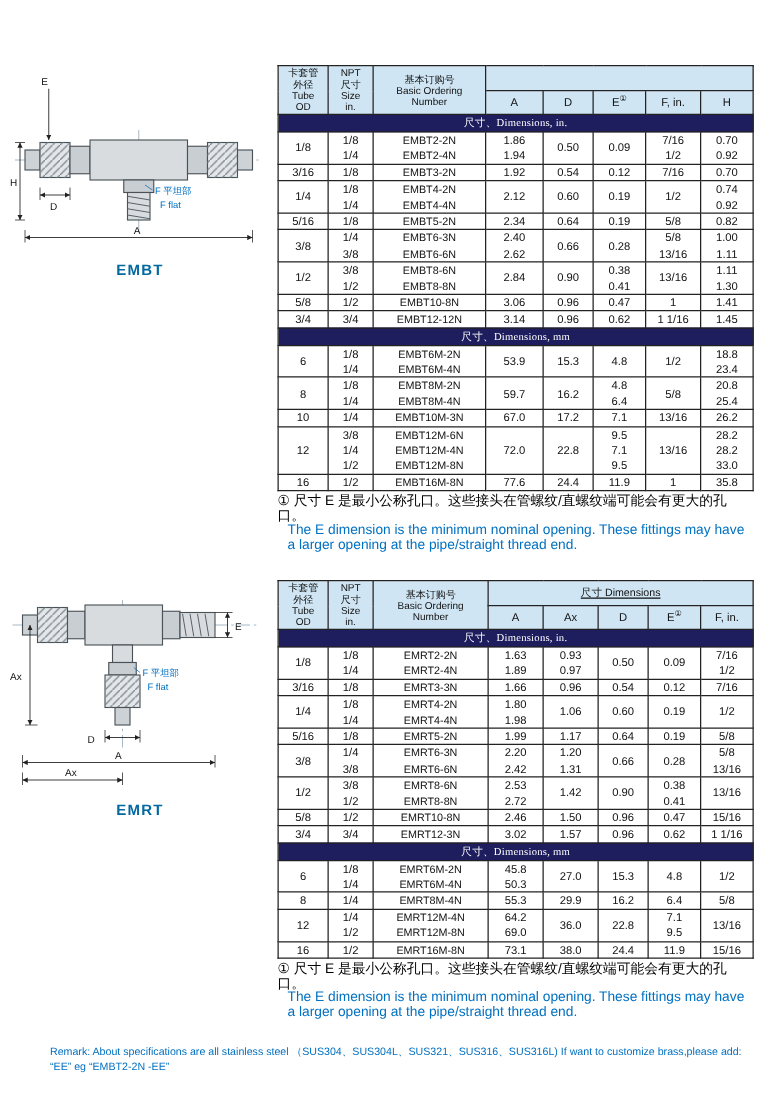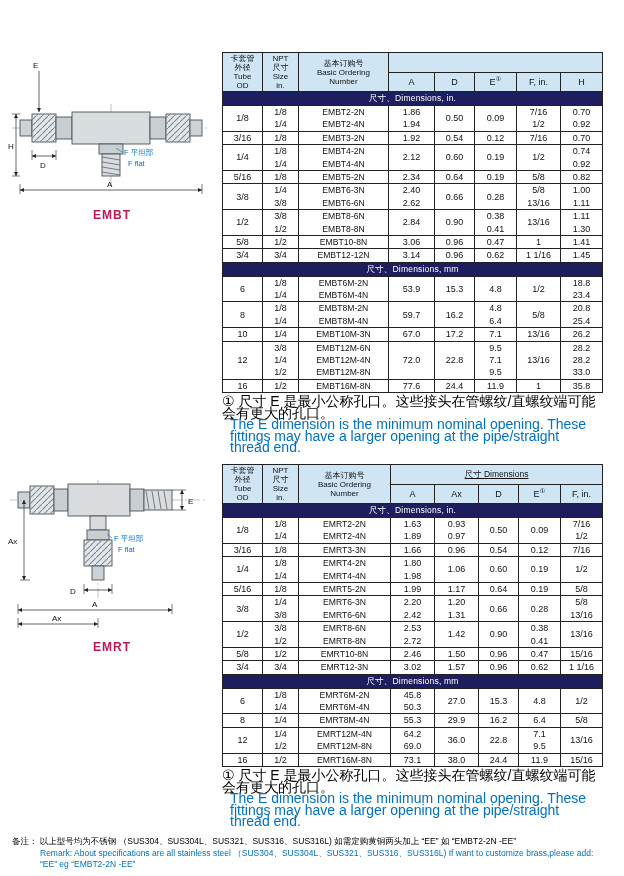--- a/index.html
+++ b/index.html
@@ -12,47 +12,47 @@
   .lab{display:inline-block;width:64px;color:#000;}
   .t1 .lab{font-size:13px;}
   .t1 .en{font-size:13.5px;font-weight:bold;color:#0070c0;}
   .t2 .lab{font-size:11px;}
   .t2 .en{font-size:11px;color:#0070c0;}
 
   
   .diagram{position:absolute;width:212px;}
   #diagram-embt{left:6px;top:56px;}
   #diagram-emrt{left:6px;top:462px;}
-  .dia-label{text-align:center;font-weight:bold;font-size:12px;letter-spacing:1px;color:#be185d;margin-top:2px;}
+  .dia-label{text-align:center;font-weight:bold;font-size:12px;letter-spacing:1px;color:#0369a1;margin-top:2px;}
   .cl{stroke:#8aa0b0;stroke-width:.6;stroke-dasharray:10 3 2 3;fill:none;}
   .part{stroke:#4a5258;stroke-width:.9;}
   .dim{stroke:#222;stroke-width:.7;fill:none;}
   .tick{stroke:#222;stroke-width:.6;}
   .thread{stroke:#5a6268;stroke-width:.8;}
   .dimtext{font-size:8px;fill:#111;}
   .flattext{font-size:7.5px;fill:#0070c0;}
   .flatlead{stroke:#0070c0;stroke-width:.6;}
 
   
   .tblock{position:absolute;left:222px;width:380px;}
   #tblock-0{top:52px;}
   #tblock-1{top:464px;}
   table.spec{border-collapse:collapse;table-layout:fixed;width:380px;}
   .spec th,.spec td{border:1px solid #222;padding:0;text-align:center;vertical-align:middle;}
   .spec th{background:#cfe5f3;font-weight:normal;padding:1px 0;}
   .hleft div{font-size:8px;line-height:9px;white-space:nowrap;}
   .hgroup{height:17px;font-size:8.5px;text-decoration:underline;}
   .hcol{height:16px;font-size:9px;}
   .spec sup{font-size:6.5px;vertical-align:super;line-height:0;}
-  .bar-cell{background:#1e1e5f;color:#fff;font-size:8.5px;line-height:13px;height:13px;letter-spacing:.2px;}
+  .bar-cell{background:#1e1e5f;color:#fff;font-size:8.5px;line-height:13px;height:13px;letter-spacing:.2px;font-family:Liberation Serif, serif;}
   .cell{padding:1px 0;font-size:9px;background:#fff;}
   .cell .ln{line-height:12.4px;height:12.4px;white-space:nowrap;}
   .cell-num .ln{font-size:8.6px;}
 
-  .footnote{margin-top:3px;font-size:14px;line-height:11.5px;text-align:left;}
+  .footnote{margin-top:3px;font-size:11px;line-height:11.5px;text-align:left;}
   .fn-zh{color:#000;}
   .fn-en{color:#0070c0;padding-left:8px;}
 
   .remark{position:absolute;left:12px;top:836px;width:588px;font-size:8.5px;line-height:11.5px;}
   .rm-zh{color:#000;}
   .rm-en{color:#0070c0;margin-left:28px;}
 </style>
 </head>
 <body>
 
@@ -985,17 +985,16 @@
           </tbody>
         </table>
       </div>
     <div class="footnote">
       <div class="fn-zh">① 尺寸 E 是最小公称孔口。这些接头在管螺纹/直螺纹端可能会有更大的孔口。</div>
       <div class="fn-en">The E dimension is the minimum nominal opening. These fittings may have a larger opening at the pipe/straight thread end.</div>
     </div>
   </div>
 
   <div class="remark">
-    <div class="rm-zh">备注： 以上型号均为不锈钢 （SUS304、SUS304L、SUS321、SUS316、SUS316L) 如需定购黄铜两头加上 “EE” 如 “EMBT2-2N -EE”</div>
     <div class="rm-en">Remark:  About specifications are all stainless steel （SUS304、SUS304L、SUS321、SUS316、SUS316L)  If want to customize brass,please add:  “EE”  eg  “EMBT2-2N -EE”</div>
   </div>
 
 </div>
 
 </body></html>

